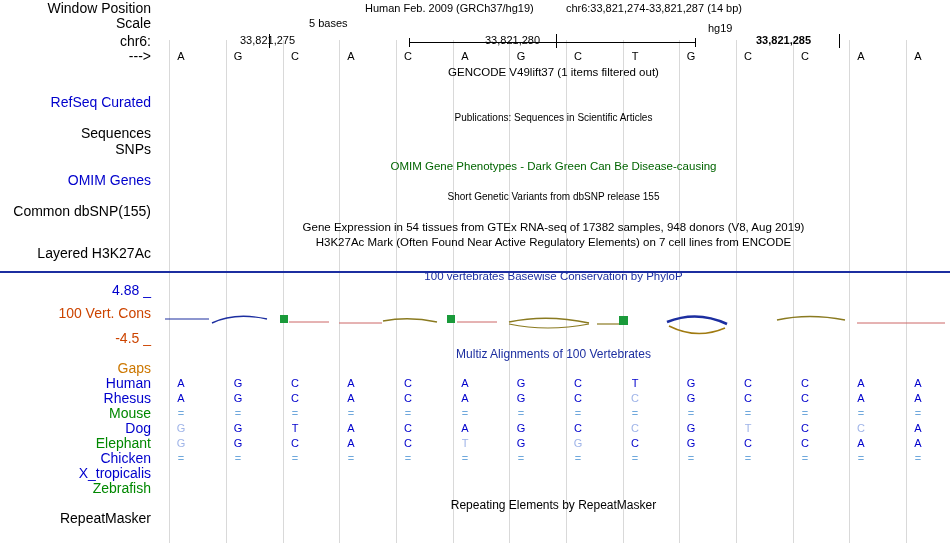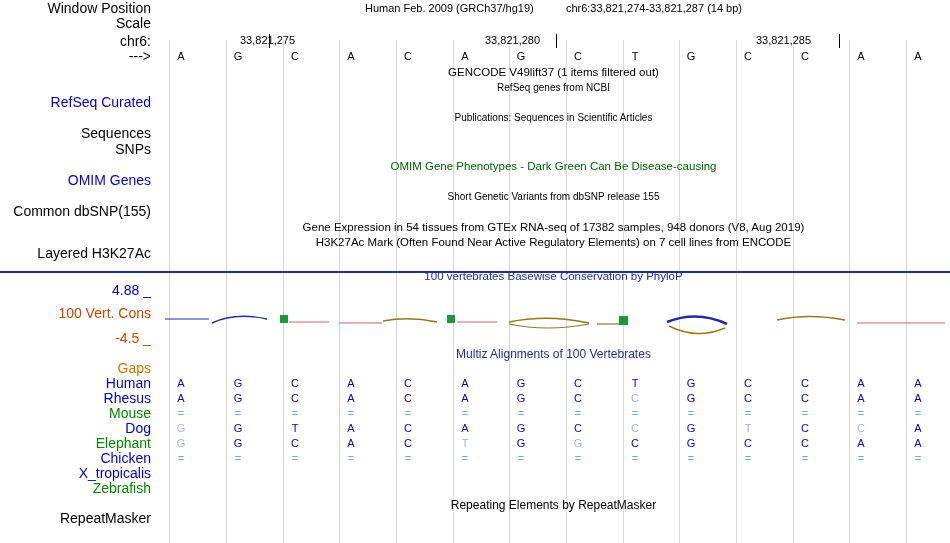--- a/index.html
+++ b/index.html
@@ -155,27 +155,34 @@
     <div class="vgrid" style="left:636px;"></div>
     <div class="vgrid" style="left:692px;"></div>
     <div class="vgrid" style="left:749px;"></div>
 
     <div class="ctr" style="left:0; top:2px; width:793px;">
       <span>Human Feb. 2009 (GRCh37/hg19)</span>
       <span style="display:inline-block;width:26px;"></span>
       <span>chr6:33,821,274-33,821,287 (14 bp)</span>
     </div>
 
+    <div style="position:absolute; left:0; top:17px; width:793px; height:14px;">
+      <div style="position:absolute; left:152px; top:0;">5 bases</div>
+      <div class="scale-bar" style="left:252px; top:25px; width:286px;"></div>
+      <div class="scale-end" style="left:252px; top:21px;"></div>
+      <div class="scale-end" style="left:538px; top:21px;"></div>
+      <div style="position:absolute; left:551px; top:5px;">hg19</div>
+    </div>
 
     <div style="position:absolute; left:0; top:34px; width:793px; height:16px;">
       <div class="coord-tick" style="left:41px; top:0;margin-left:42px;">33,821,275</div>
       <div class="tickmark" style="left:112px; top:0; height:14px;"></div>
       <div class="coord-tick" style="left:328px; top:0;">33,821,280</div>
       <div class="tickmark" style="left:399px; top:0; height:14px;"></div>
-      <div class="coord-tick" style="left:599px; top:0;">33,821,285</div>
+      <div class="coord-tick" style="left:599px; top:0;font-weight:bold;">33,821,285</div>
       <div class="tickmark" style="left:682px; top:0; height:14px;"></div>
     </div>
 
     <div style="position:absolute; left:0; top:50px; width:793px; height:14px;">
       <div class="base-letter" style="left:12px;">A</div>
       <div class="base-letter" style="left:69px;">G</div>
       <div class="base-letter" style="left:126px;">C</div>
       <div class="base-letter" style="left:182px;">A</div>
       <div class="base-letter" style="left:239px;">C</div>
       <div class="base-letter" style="left:296px;">A</div>
@@ -183,21 +190,20 @@
       <div class="base-letter" style="left:409px;">C</div>
       <div class="base-letter" style="left:466px;">T</div>
       <div class="base-letter" style="left:522px;">G</div>
       <div class="base-letter" style="left:579px;">C</div>
       <div class="base-letter" style="left:636px;">C</div>
       <div class="base-letter" style="left:692px;">A</div>
       <div class="base-letter" style="left:749px;">A</div>
     </div>
 
     <div class="sect-title" style="top:66px; font-size:11.5px;">GENCODE V49lift37 (1 items filtered out)</div>
-    <div class="sect-title" style="top:82px; font-size:10px;">RefSeq genes from NCBI</div>
     <div class="sect-title" style="top:112px; font-size:10px;">Publications: Sequences in Scientific Articles</div>
     <div class="sect-title" style="top:160px; font-size:11.5px; color:#006400;">OMIM Gene Phenotypes - Dark Green Can Be Disease-causing</div>
     <div class="sect-title" style="top:191px; font-size:10px;">Short Genetic Variants from dbSNP release 155</div>
     <div class="sect-title" style="top:221px; font-size:11.5px;">Gene Expression in 54 tissues from GTEx RNA-seq of 17382 samples, 948 donors (V8, Aug 2019)</div>
     <div class="sect-title" style="top:236px; font-size:11.5px;">H3K27Ac Mark (Often Found Near Active Regulatory Elements) on 7 cell lines from ENCODE</div>
 
     <div class="bluebar" style="left:-157px; top:271px; width:950px;"></div>
     <div class="sect-title" style="top:270px; font-size:11.5px; color:#1c2ea0;">100 vertebrates Basewise Conservation by PhyloP</div>
 
     <svg style="position:absolute; left:0; top:296px; width:793px; height:46px;" viewBox="0 0 793 46">

